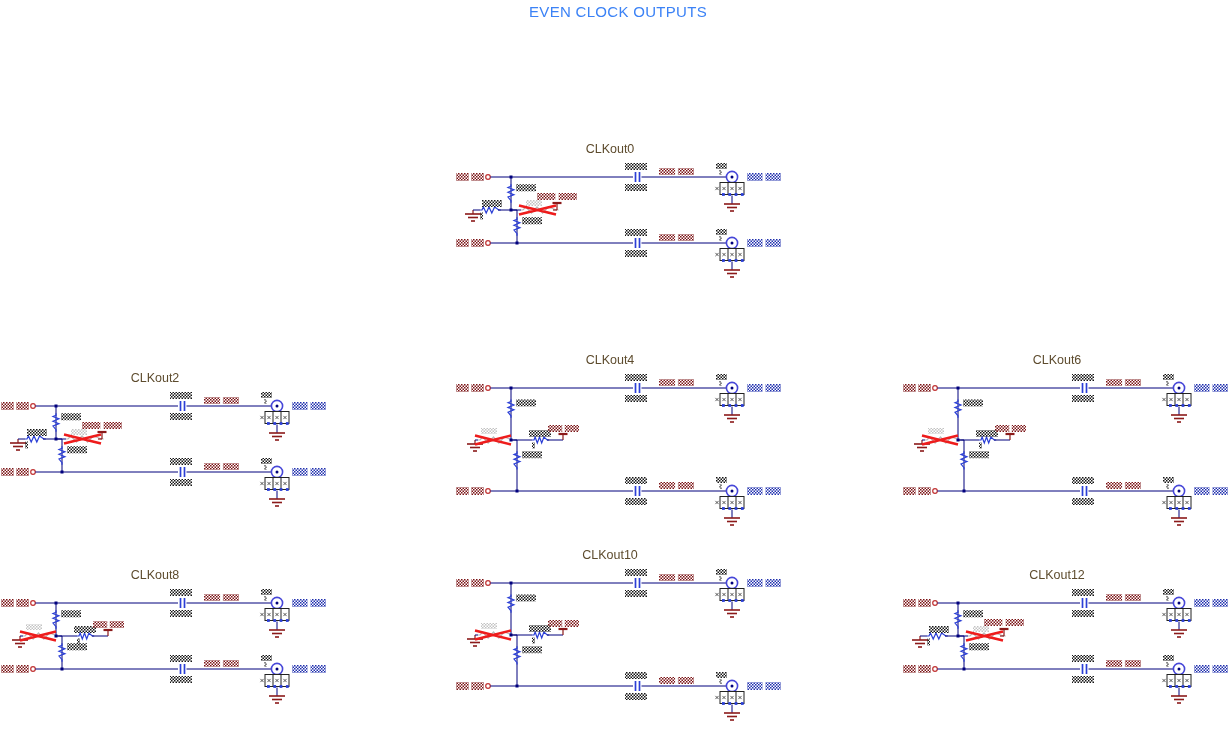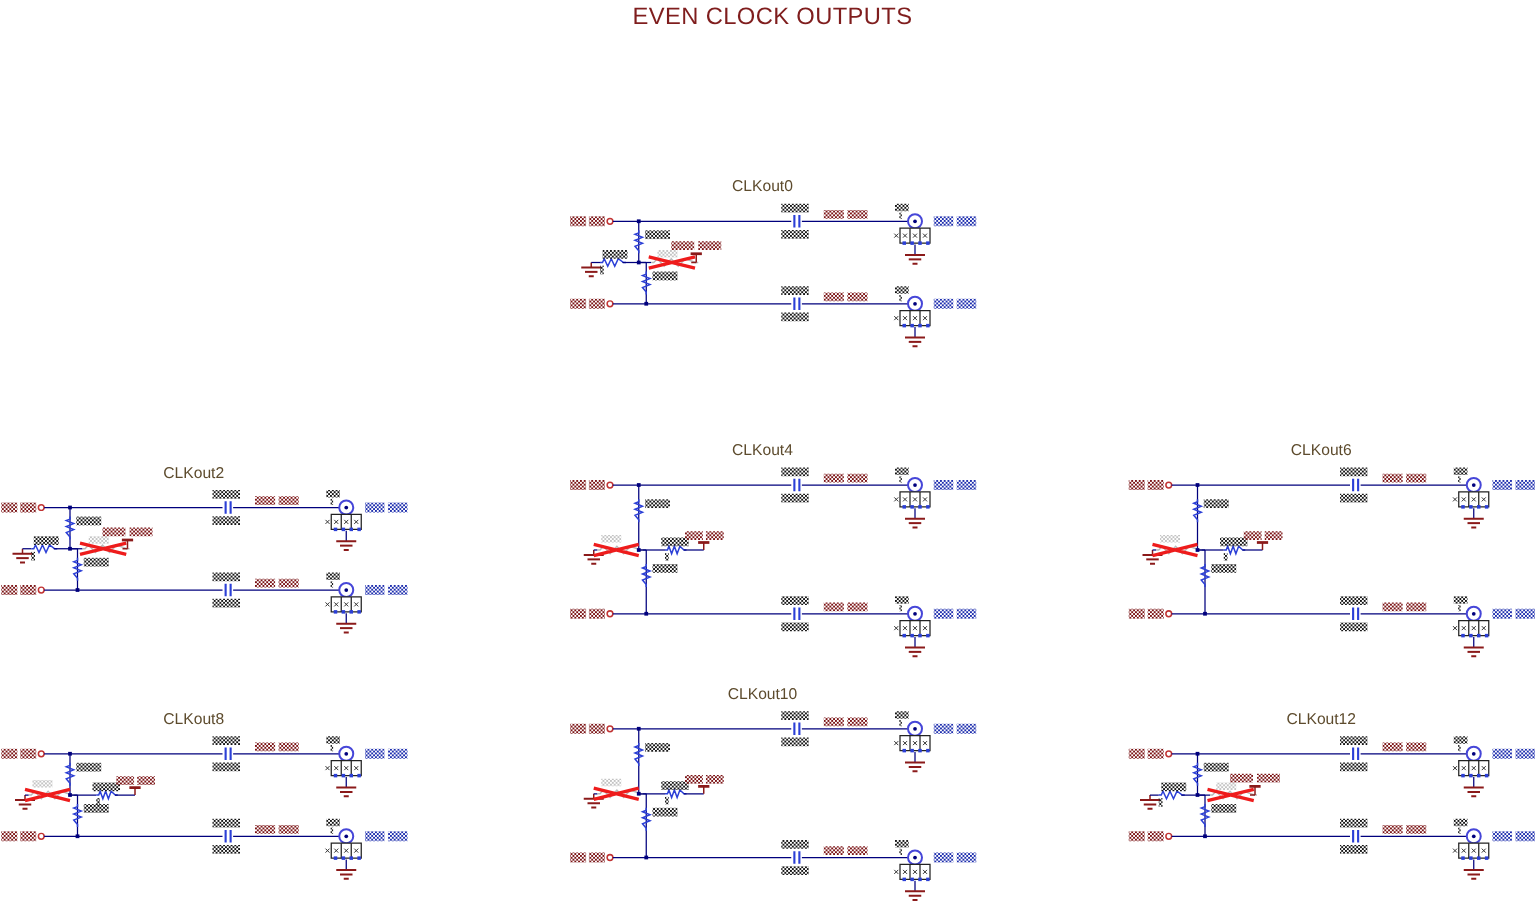--- a/index.html
+++ b/index.html
@@ -1,19 +1,19 @@
 <!DOCTYPE html>
 <html><head>
 <meta charset="utf-8">
 <style>
   html,body{margin:0;padding:0;background:#ffffff;}
   #canvas-wrap{position:relative;width:1230px;height:733px;background:#ffffff;overflow:hidden;
     font-family:"Liberation Sans", sans-serif;}
   #page-title{position:absolute;left:0;top:3px;width:1230px;text-align:center;
-    font-size:19px;letter-spacing:0.3px;color:#7f1d1d;}
+    font-size:15px;letter-spacing:0.3px;color:#3b82f6;}
   
   #page-title span{position:relative;left:3px;}
   #schematic-svg{position:absolute;left:0;top:0;}
   .blk-title{font-size:12.5px;fill:#5d4b2d;}
 </style>
 </head>
 <body>
 
 <div id="canvas-wrap">
   <div id="page-title"><span>EVEN CLOCK OUTPUTS</span></div>

